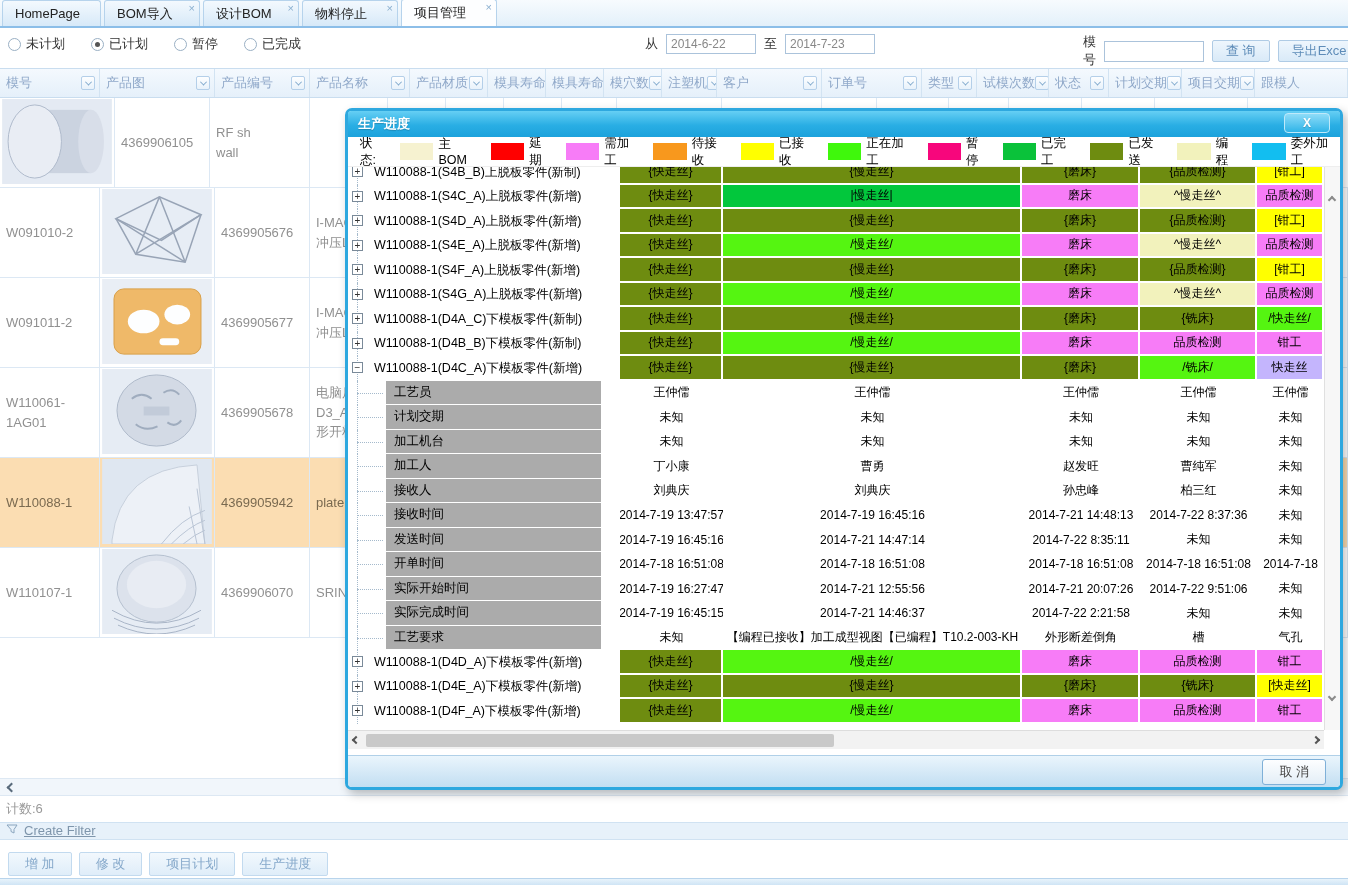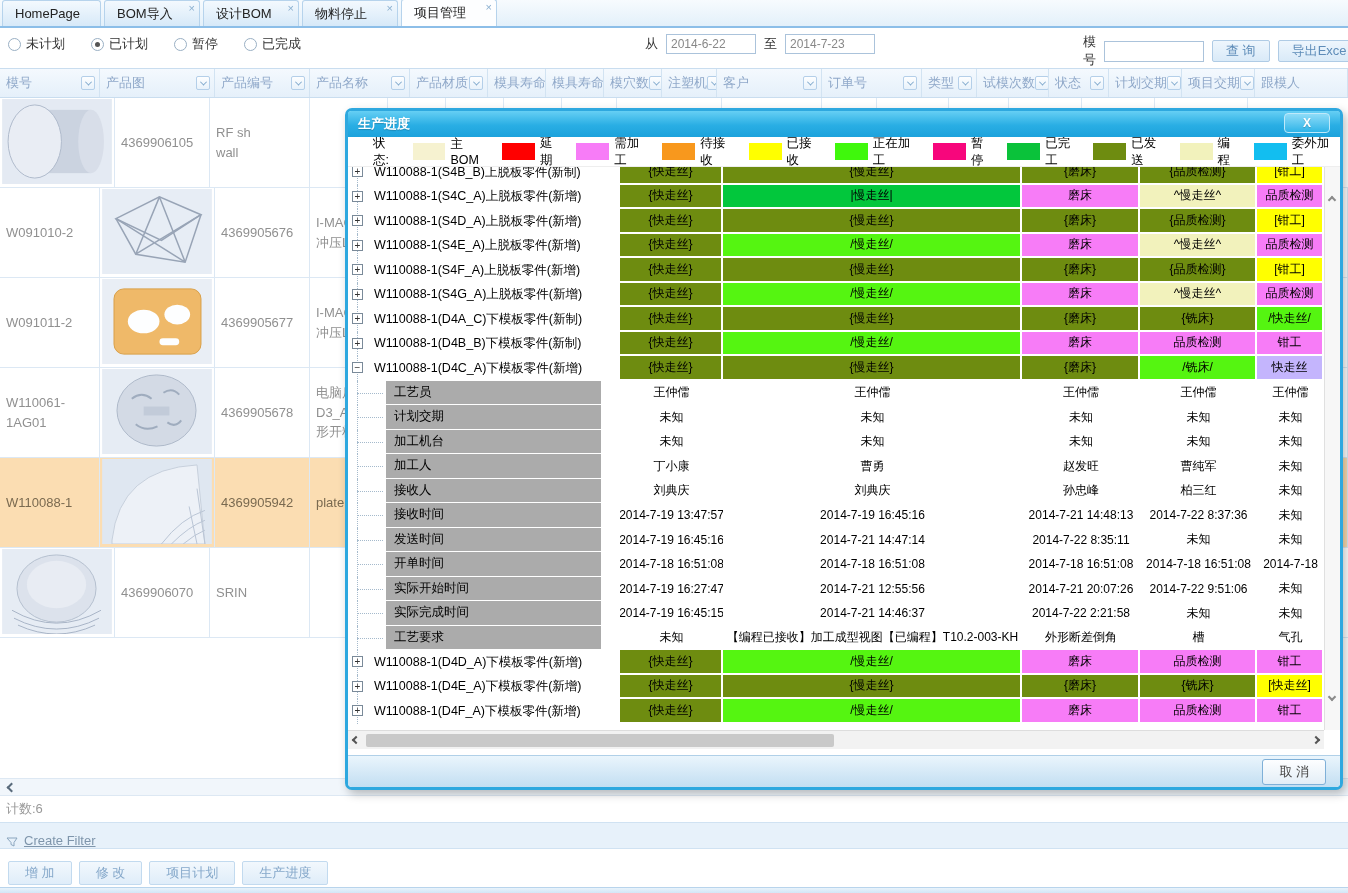--- a/index.html
+++ b/index.html
@@ -36,32 +36,32 @@
   #tbody .trow-main { display:flex; height:90px; border-bottom:1px solid #dce8f4; background:#fff; }
   .td { border-right:1px solid #dce8f4; font-size:13px; color:#909090; padding:6px; overflow:hidden; display:flex; align-items:center; }
   .td.molde { align-items:center; }
   .td.namecell { white-space:pre-line; line-height:1.5; align-items:center; }
   .td.imgcell { padding:2px; align-items:center; justify-content:center; }
   .trow-main.hl .td { background:#fbddb2; color:#7a6a50; }
   #tbspacer { height:140px; background:#fff; }
   #main-hscroll { position:relative; height:18px; background:#f1f6fb; border-top:1px solid #dde8f3; border-bottom:1px solid #dde8f3; }
   #main-hscroll .chevbig { position:absolute; left:8px; top:5px; width:7px; height:7px; border:solid #5a6b7c; border-width:0 2px 2px 0; transform:rotate(135deg); }
   #countline { height:26px; display:flex; align-items:center; padding-left:6px; font-size:13px; color:#999; background:#fff; }
-  #filterline { height:27px; display:flex; align-items:flex-end; gap:6px; padding-left:6px; background:#e7f1fa; border-top:1px solid #d0e2f2; border-bottom:1px solid #d0e2f2; }
+  #filterline { height:18px; display:flex; align-items:flex-start; gap:6px; padding-left:6px; background:#e7f1fa; border-top:1px solid #d0e2f2; border-bottom:1px solid #d0e2f2; }
   #filterline a { font-size:13px; color:#7e95ab; text-decoration:underline; cursor:pointer; }
   #btngap { height:10px; background:#fff; }
   #actionbar { height:28px; display:flex; align-items:center; gap:7px; padding-left:8px; background:#fff; }
   .actbtn { height:24px; padding:0 16px; font-size:13px; color:#85a8ca; background:linear-gradient(#f2f8fd,#dfedf9); border:1px solid #c2daef; border-radius:2px; white-space:nowrap; }
   #bottomstrip { height:7px; background:linear-gradient(#e8f3fb,#cfe4f5); border-top:1px solid #b8d4ec; }
 
   
   #modal { position:absolute; left:345px; top:108px; width:998px; height:682px; background:#fff; border:3px solid #2ea8df; border-radius:7px; box-shadow:3px 4px 10px rgba(0,0,0,.25); display:flex; flex-direction:column; z-index:10; }
   #modal-title { position:relative; height:26px; flex:0 0 26px; background:linear-gradient(#66cff4,#29aee4 55%,#1ca2dc); color:#fff; font-weight:bold; font-size:13px; display:flex; align-items:center; padding-left:10px; border-radius:3px 3px 0 0; text-shadow:0 1px 1px rgba(0,0,0,.2); }
   #modal-close { position:absolute; top:2px; right:10px; width:46px; height:20px; background:linear-gradient(#8edcf8,#2fb4e8); border:1px solid #bee9fa; border-radius:4px; color:#fff; font-size:12px; font-weight:bold; display:flex; align-items:center; justify-content:center; cursor:pointer; }
-  #legend { height:30px; flex:0 0 30px; display:flex; align-items:center; font-size:12.5px; color:#000; padding-left:25px; background:#fff; border-bottom:1px solid #eee; }
+  #legend { height:30px; flex:0 0 30px; display:flex; align-items:center; font-size:12.5px; color:#000; padding-left:12px; background:#fff; border-bottom:1px solid #eee; }
   #legend .sw { display:inline-block; width:34px; height:17px; margin:0 5px 0 12px; }
   #grid { position:relative; flex:1 1 auto; overflow:hidden; background:#fff; }
   #grid-inner { margin-top:-7px; padding-left:0; }
   .trow { display:flex; height:24.5px; align-items:stretch; font-size:12px; color:#000; }
   .tree-label { position:relative; width:272px; flex:0 0 272px; display:flex; align-items:center; padding-left:26px; font-size:12.5px; white-space:nowrap; overflow:hidden; }
   .tree-label::before { content:""; position:absolute; left:9px; top:0; bottom:0; border-left:1px dotted #a5bacc; }
   .expander { position:absolute; left:4px; top:6px; width:11px; height:11px; border:1px solid #7a8a99; background:#fff; font-size:10px; line-height:9px; text-align:center; color:#333; z-index:2; }
   .cell { display:flex; align-items:center; justify-content:center; border-bottom:2.5px solid #fff; border-right:2px solid #fff; white-space:nowrap; overflow:hidden; }
   .drow { position:relative; display:flex; height:24.5px; align-items:stretch; font-size:12.5px; color:#000; }
   .drow::before { content:""; position:absolute; left:9px; top:0; height:100%; border-left:1px dotted #a5bacc; }
@@ -370,20 +370,21 @@
         <div class="td" style="flex: 0 0 105px;"></div>
         <div class="td" style="flex: 0 0 100px;"></div>
         <div class="td" style="flex: 0 0 55px;"></div>
         <div class="td" style="flex: 0 0 72px;"></div>
         <div class="td" style="flex: 0 0 60px;"></div>
         <div class="td" style="flex: 0 0 73px;"></div>
         <div class="td" style="flex: 0 0 73px;"></div>
         <div class="td" style="flex: 0 0 93px;"></div>
       </div>
       <div class="trow-main">
+        <div class="td molde namecell" style="flex: 0 0 100px;">W110107-1</div>
         <div class="td imgcell" style="flex: 0 0 115px;">
           <span><svg width="110" height="85" viewBox="0 0 111 86">
               <rect width="111" height="86" fill="#e6ecf4"></rect>
               <ellipse cx="55" cy="40" rx="40" ry="34" fill="#dce2ec" stroke="#b4bfce"></ellipse>
               <ellipse cx="55" cy="36" rx="30" ry="24" fill="#e8ecf3"></ellipse>
               <g stroke="#a8b4c6" fill="none">
                 <path d="M10 62 q45 26 90 0 M12 70 q43 22 86 0 M16 77 q39 18 78 0"></path>
               </g>
             </svg></span>
         </div>

